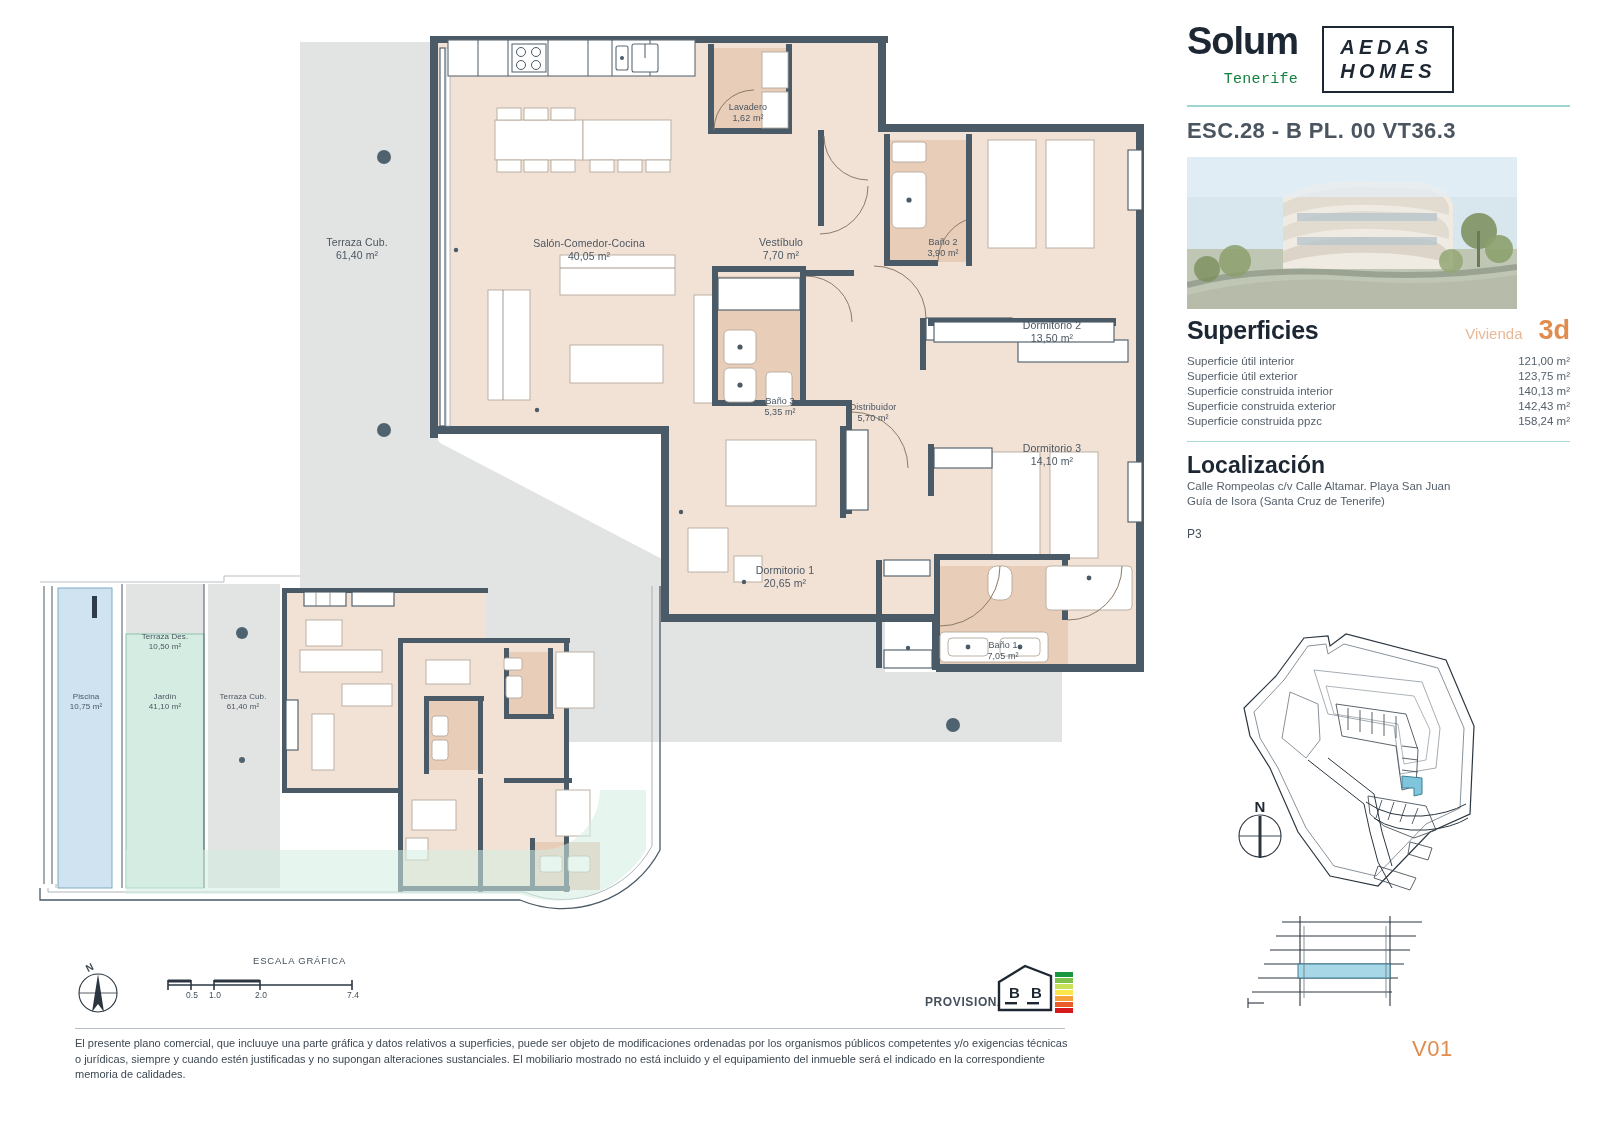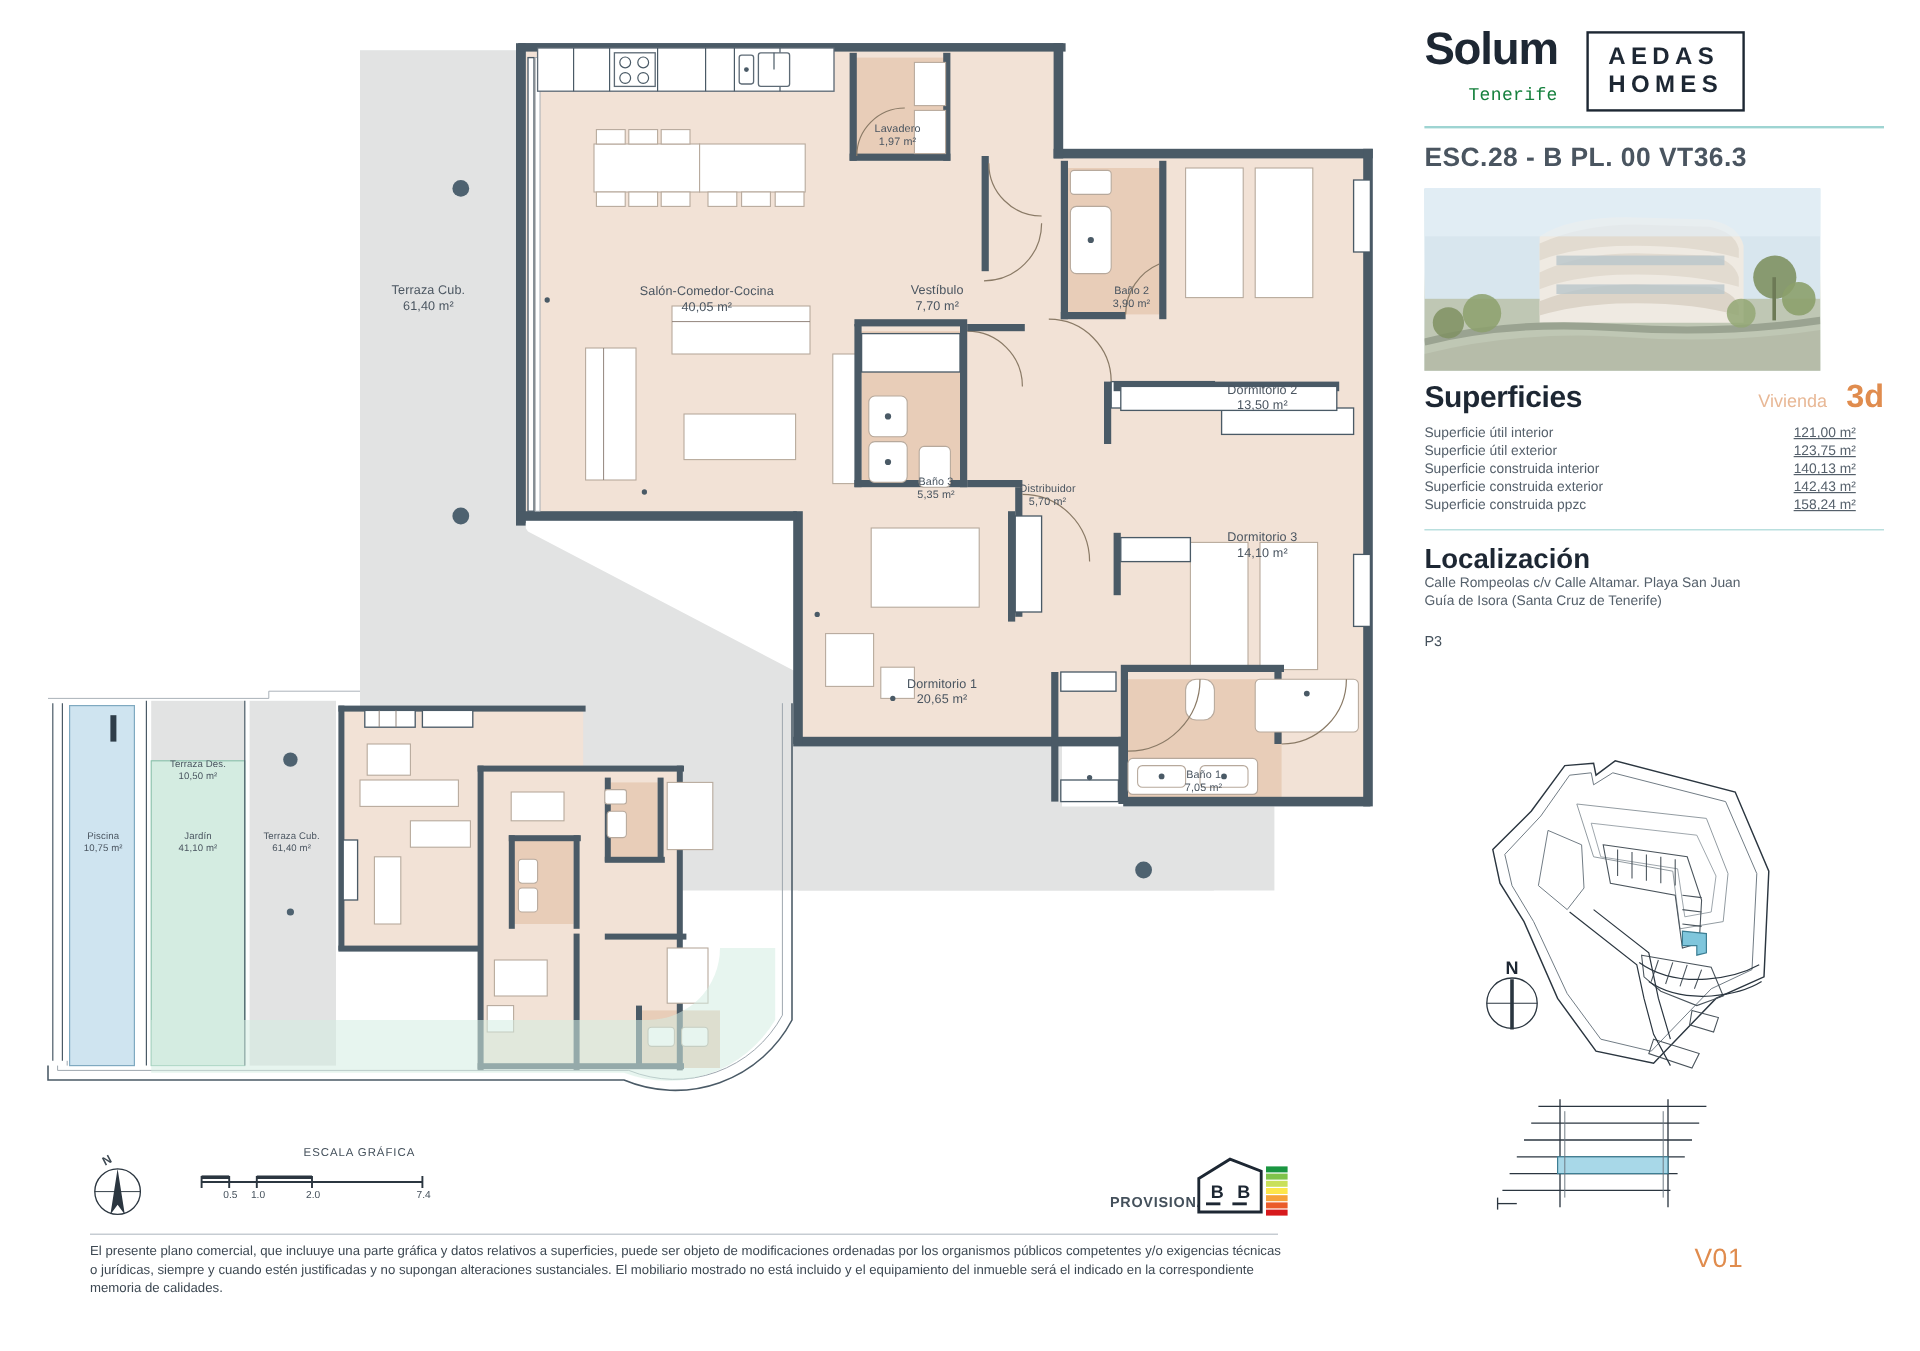--- a/index.html
+++ b/index.html
@@ -59,20 +59,21 @@
   .brand-solum .b-sub {
     font-family: Liberation Mono, monospace;
     font-size: 15px; color: #15803d; display: block;
     text-align: right; margin-top: 12px; letter-spacing: .3px;
   }
   .brand-aedas {
     border: 2.5px solid #1d2733;
     padding: 8px 16px 8px 16px;
     line-height: 1.18;
     margin-top: 4px;
+    font-style: italic;
   }
   .brand-aedas span {
     display: block;
     font-size: 20px; font-weight: bold;
     letter-spacing: 4.5px; color: #1d2733;
   }
 
   .hr-teal { border: 0; border-top: 2px solid #9ed4d2; margin: 12px 0 10px 0; }
   .hr-teal.thin { border-top: 1.5px solid #a9d8d6; }
 
@@ -96,21 +97,21 @@
     display: flex; align-items: baseline; justify-content: space-between;
     margin-top: 6px;
   }
   .sect-title { font-size: 25px; font-weight: bold; color: #1d2733; letter-spacing: -.3px; }
   .sect-right { display: flex; align-items: baseline; gap: 16px; }
   .viv-word { font-size: 15px; color: #e8b896; text-align: center; }
   .viv-type { font-size: 27px; font-weight: bold; color: #e08c4e; }
 
   table.surf { width: 100%; border-collapse: collapse; margin-top: 8px; }
   table.surf td { font-size: 11.5px; color: #55606b; padding: 1.5px 0; }
-  table.surf td.val { text-align: center; white-space: nowrap; text-decoration: underline; }
+  table.surf td.val { text-align: right; white-space: nowrap; }
 
   .loc-title { font-size: 23px; font-weight: bold; color: #1d2733; margin-top: 2px; }
   .loc-line { font-size: 11.5px; color: #55606b; line-height: 15px; }
 
   .p3-label { font-size: 12px; color: #44505b; margin-top: 18px; }
 
   #site-key { position: absolute; left: 1178px; top: 618px; width: 350px; height: 280px; }
   #elevation-key { position: absolute; left: 1240px; top: 910px; width: 250px; height: 110px; }
 
   .v01 {
@@ -429,21 +430,21 @@
   <div class="room-label" style="left:357px;top:196px;">
     <span class="rl-name">Terraza Cub.</span>
     <span class="rl-area">61,40 m²</span>
   </div>
   <div class="room-label" style="left:589px;top:197px;">
     <span class="rl-name">Salón-Comedor-Cocina</span>
     <span class="rl-area">40,05 m²</span>
   </div>
   <div class="room-label small" style="left:748px;top:62px;">
     <span class="rl-name">Lavadero</span>
-    <span class="rl-area">1,97 m²</span>
+    <span class="rl-area">1,62 m²</span>
   </div>
   <div class="room-label" style="left:781px;top:196px;">
     <span class="rl-name">Vestíbulo</span>
     <span class="rl-area">7,70 m²</span>
   </div>
   <div class="room-label small" style="left:943px;top:197px;">
     <span class="rl-name">Baño 2</span>
     <span class="rl-area">3,90 m²</span>
   </div>
   <div class="room-label" style="left:1052px;top:279px;">

